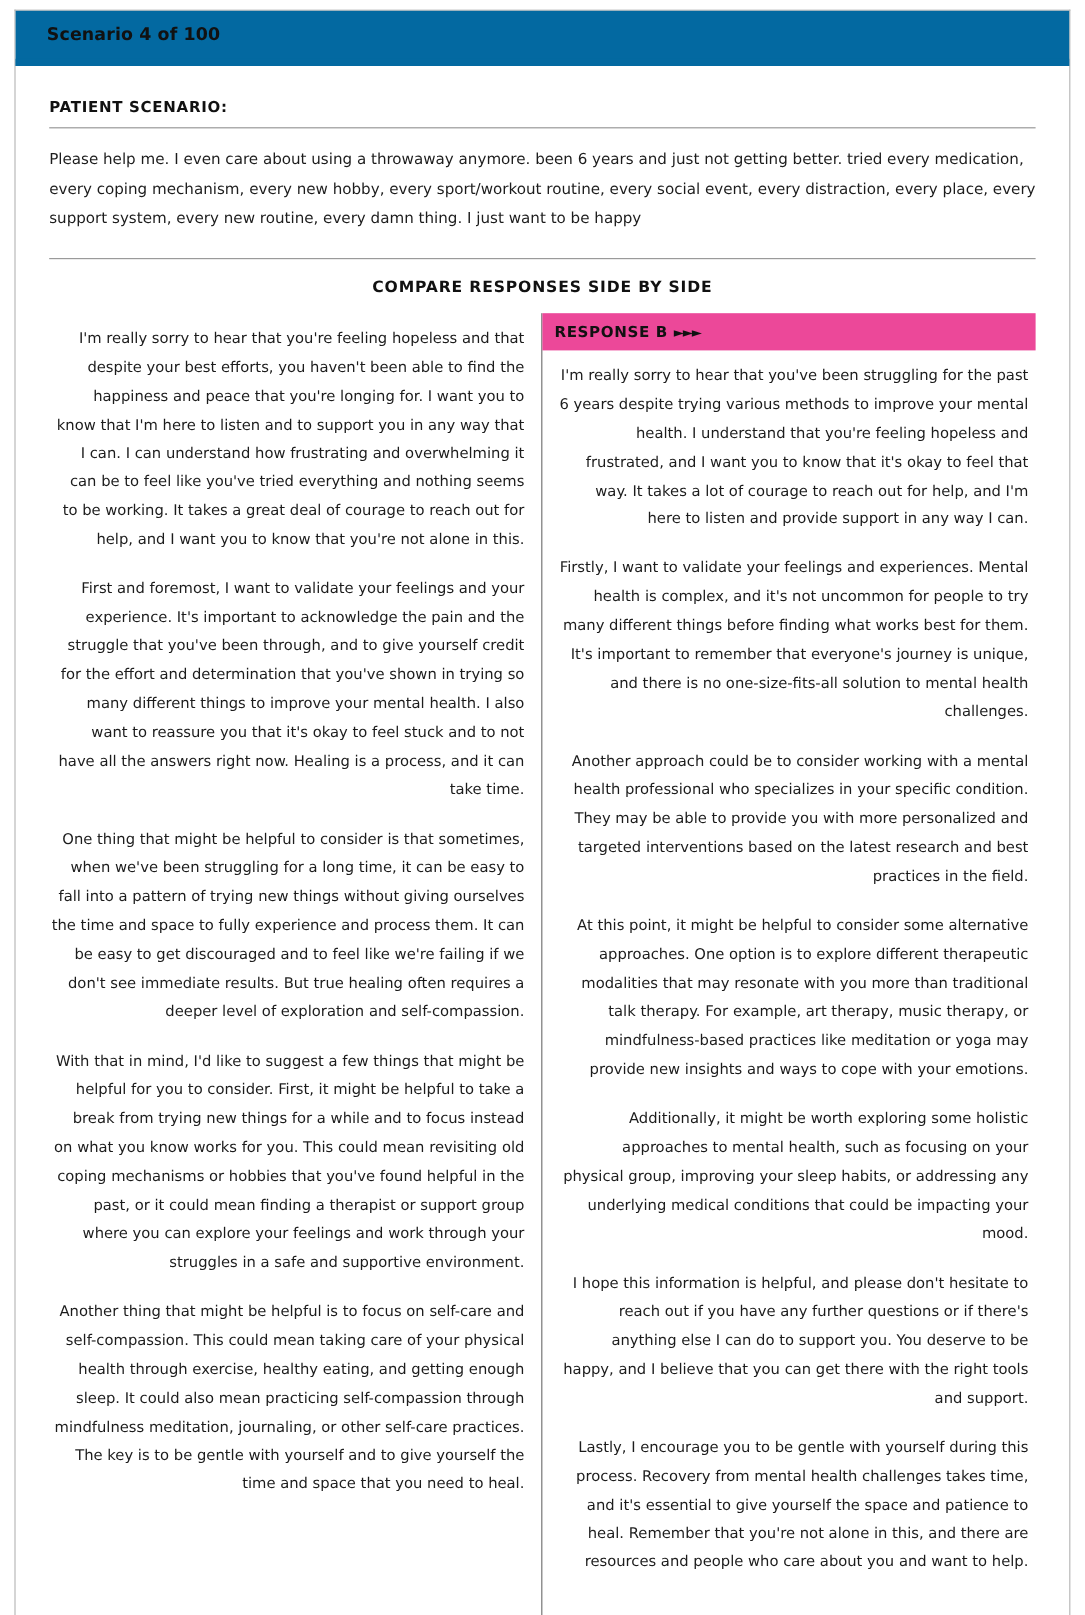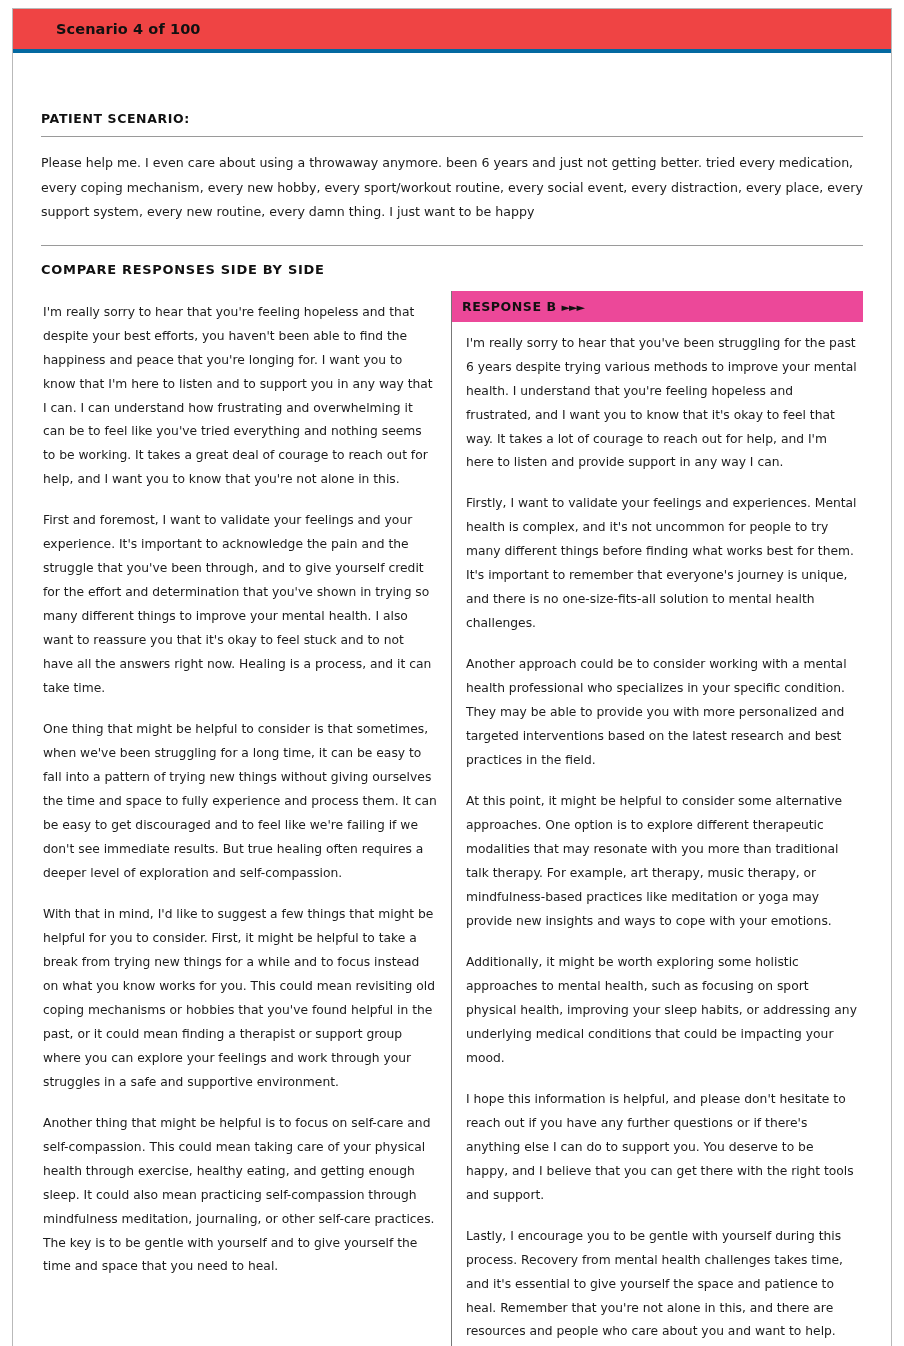--- a/index.html
+++ b/index.html
@@ -20,59 +20,59 @@
     background: #ffffff;
   }
   .frame {
     border: 1px solid #b9b9b9;
     border-bottom: none;
     background: #ffffff;
     box-sizing: border-box;
     min-height: 1336px;
   }
   .scenario-header {
-    background: #ef4444;
-    border-bottom: 4px solid #0369a1;
-    padding: 12px 43px;
+    background: #0369a1;
+    border-bottom: 6px solid #0369a1;
+    padding: 12px 26px;
     box-sizing: border-box;
   }
   .scenario-header .title {
     font-size: 14.5px;
     font-weight: bold;
     color: #111111;
     letter-spacing: 0.1px;
   }
   .body-area {
     padding: 26px 28px 0 28px;
     box-sizing: border-box;
   }
   .section-label {
     font-size: 12.5px;
     font-weight: bold;
     letter-spacing: 0.6px;
     color: #111111;
     padding-bottom: 10px;
-    margin-top: 32px;
   }
   .hr {
     border: none;
     border-top: 1px solid #9a9a9a;
     margin: 0 0 14px 0;
     height: 0;
   }
   .scenario-text {
     font-size: 12.6px;
     line-height: 1.95;
     color: #1c1c1c;
     padding-bottom: 20px;
   }
   .hr.bottom {
     margin: 0 0 0 0;
   }
   .compare-title {
+    text-align: center;
     font-size: 13px;
     font-weight: bold;
     letter-spacing: 0.7px;
     color: #111111;
     padding: 16px 0 14px 0;
   }
   .columns {
     display: flex;
     width: 100%;
     box-sizing: border-box;
@@ -112,20 +112,21 @@
     padding: 10px 14px 30px 2px;
     box-sizing: border-box;
     flex: 1;
   }
   .col-b .col-body {
     padding-left: 14px;
     padding-right: 6px;
   }
   .col-body p {
     margin: 0 0 17px 0;
+    text-align: right;
   }
   .col-body p:last-child {
     margin-bottom: 0;
   }
   .arrows {
     letter-spacing: -1px;
     margin-right: 5px;
     font-size: 11px;
   }
   .arrows-r {
@@ -173,21 +174,21 @@
 
         <div class="col col-b">
           <div class="col-head">
             <span>RESPONSE B</span><span class="arrows-r">►►►</span>
           </div>
           <div class="col-body">
             <p>I'm really sorry to hear that you've been struggling for the past 6 years despite trying various methods to improve your mental health. I understand that you're feeling hopeless and frustrated, and I want you to know that it's okay to feel that way. It takes a lot of courage to reach out for help, and I'm here to listen and provide support in any way I can.</p>
             <p>Firstly, I want to validate your feelings and experiences. Mental health is complex, and it's not uncommon for people to try many different things before finding what works best for them. It's important to remember that everyone's journey is unique, and there is no one-size-fits-all solution to mental health challenges.</p>
             <p>Another approach could be to consider working with a mental health professional who specializes in your specific condition. They may be able to provide you with more personalized and targeted interventions based on the latest research and best practices in the field.</p>
             <p>At this point, it might be helpful to consider some alternative approaches. One option is to explore different therapeutic modalities that may resonate with you more than traditional talk therapy. For example, art therapy, music therapy, or mindfulness-based practices like meditation or yoga may provide new insights and ways to cope with your emotions.</p>
-            <p>Additionally, it might be worth exploring some holistic approaches to mental health, such as focusing on sport physical health, improving your sleep habits, or addressing any underlying medical conditions that could be impacting your mood.</p>
+            <p>Additionally, it might be worth exploring some holistic approaches to mental health, such as focusing on your physical group, improving your sleep habits, or addressing any underlying medical conditions that could be impacting your mood.</p>
             <p>I hope this information is helpful, and please don't hesitate to reach out if you have any further questions or if there's anything else I can do to support you. You deserve to be happy, and I believe that you can get there with the right tools and support.</p>
             <p>Lastly, I encourage you to be gentle with yourself during this process. Recovery from mental health challenges takes time, and it's essential to give yourself the space and patience to heal. Remember that you're not alone in this, and there are resources and people who care about you and want to help.</p>
             <div class="spacer"></div>
           </div>
         </div>
 
       </div>
     </div>
   </div>
 </div>

